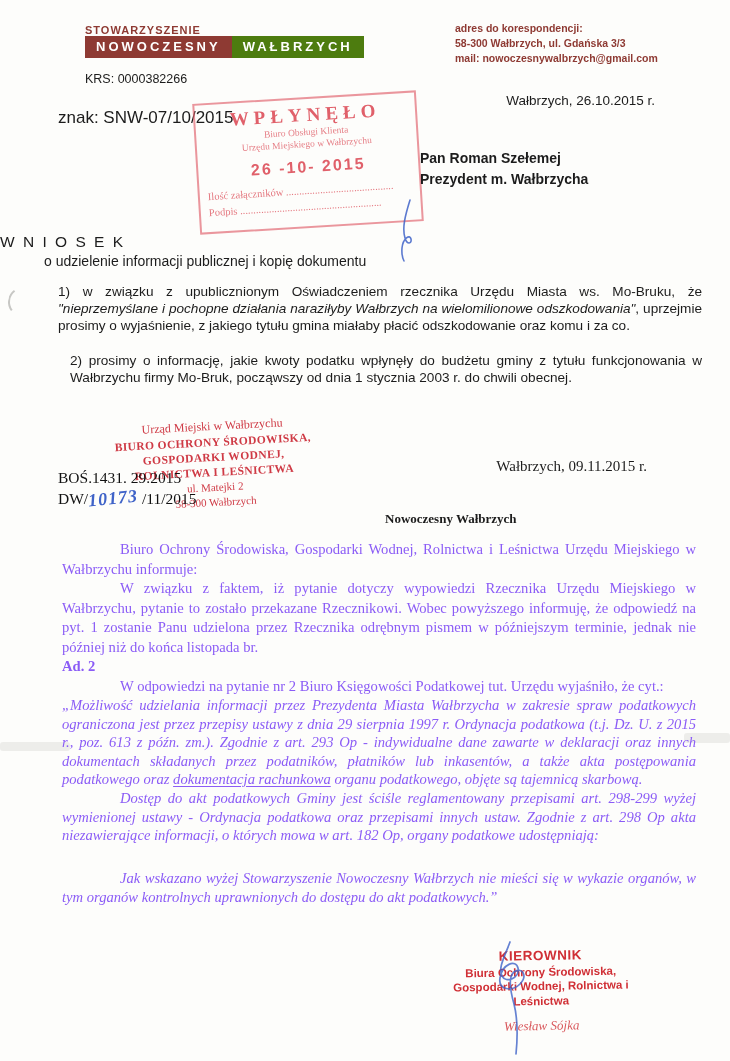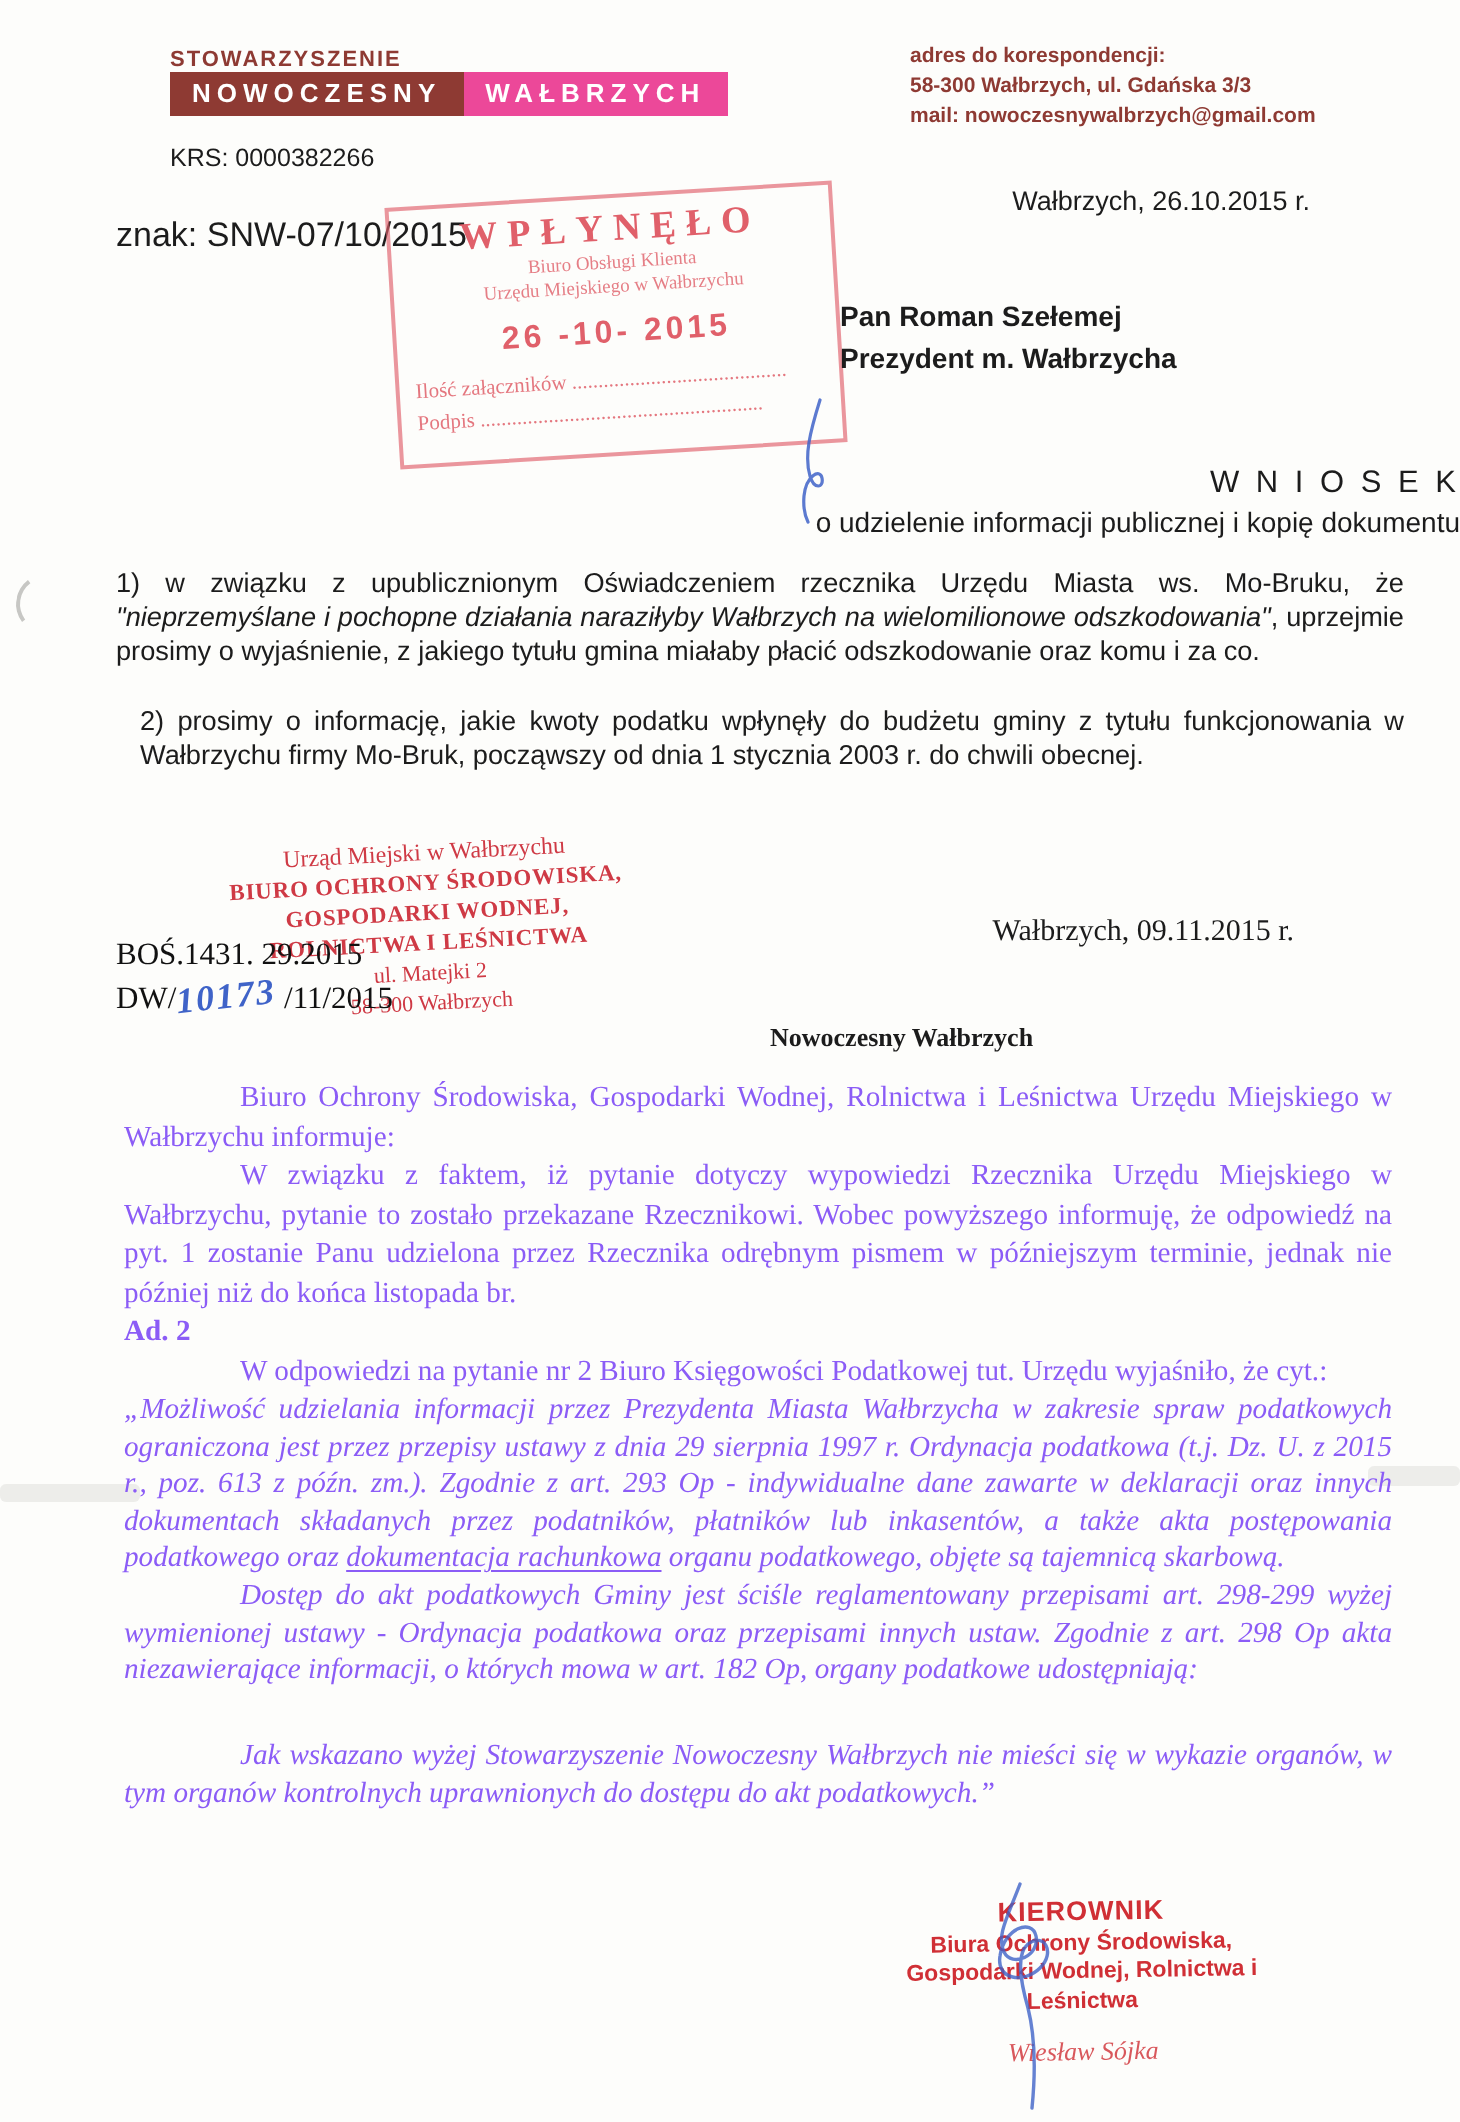--- a/index.html
+++ b/index.html
@@ -6,32 +6,32 @@
   body{width:730px;height:1061px;background:#fdfdfb;overflow:hidden;position:relative;
        font-family:"Liberation Sans",sans-serif;color:#1c1c1c;}
   .page{position:absolute;inset:0;}
 
   
   .logo{position:absolute;left:85px;top:24px;}
   .logo-small{font-size:11px;font-weight:bold;letter-spacing:1px;color:#8e3a33;}
   .badges{display:flex;margin-top:0;}
   .badge{color:#fff;font-weight:bold;font-size:13px;letter-spacing:3px;padding:3px 11px 4px;}
   .badge-left{background:#8e3a33;}
-  .badge-right{background:#ec4899;}
+  .badge-right{background:#4d7c0f;}
   .addr{position:absolute;left:455px;top:21px;font-size:10.5px;font-weight:bold;
         color:#8e3a33;line-height:1.45;}
   .krs{position:absolute;left:85px;top:72px;font-size:12.5px;}
 
   
   .date1{position:absolute;right:75px;top:93px;font-size:13.5px;}
   .znak{position:absolute;left:58px;top:108px;font-size:17px;}
   .recipient{position:absolute;left:420px;top:148px;font-size:14px;font-weight:bold;line-height:1.5;}
-  .title1{position:absolute;left:0;right:0;top:233px;text-align:right;}
+  .title1{position:absolute;left:0;right:0;top:233px;text-align:left;}
   .title1 .t{font-size:15.5px;letter-spacing:2px;}
-  .title1 .s{font-size:14px;margin-top:2px;}
+  .title1 .s{font-size:14px;margin-top:2px;padding-left:44px;}
   .body1{position:absolute;left:58px;width:644px;top:283px;font-size:13.6px;line-height:17.2px;
          text-align:justify;}
   .body1 p{margin:0;}
   .body1 .p2{margin-top:17px;margin-left:12px;}
   .q-italic{font-style:italic;}
 
   
   .stamp1{position:absolute;left:196px;top:97px;width:224px;height:131px;
           border:2px solid rgba(224,96,106,.65);transform:rotate(-3.5deg);
           color:#e0606a;padding:5px 8px;box-sizing:border-box;}

